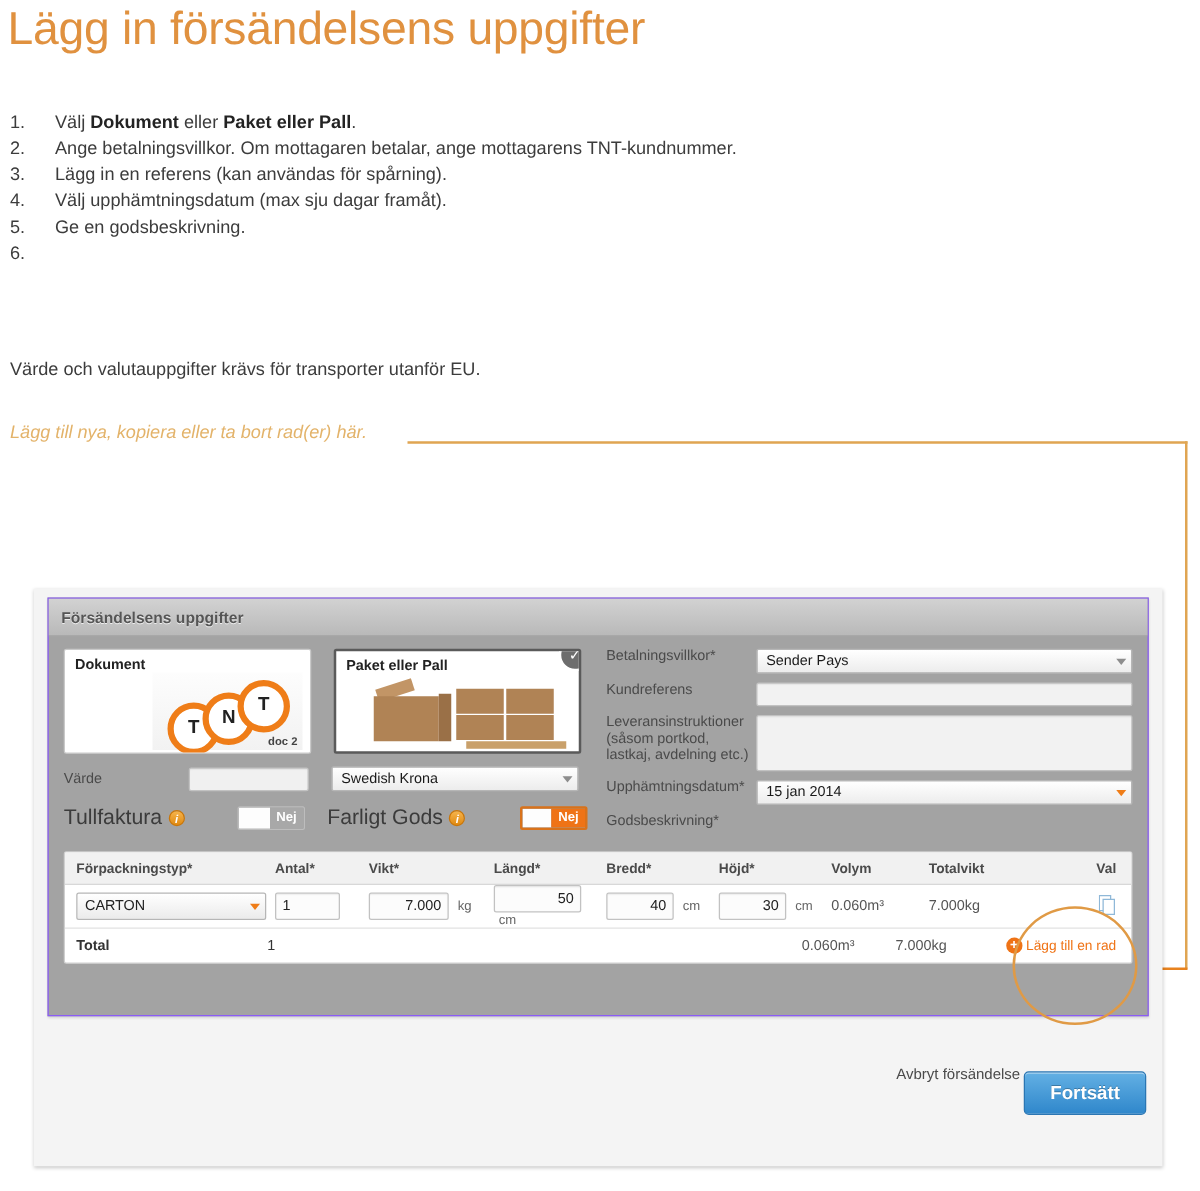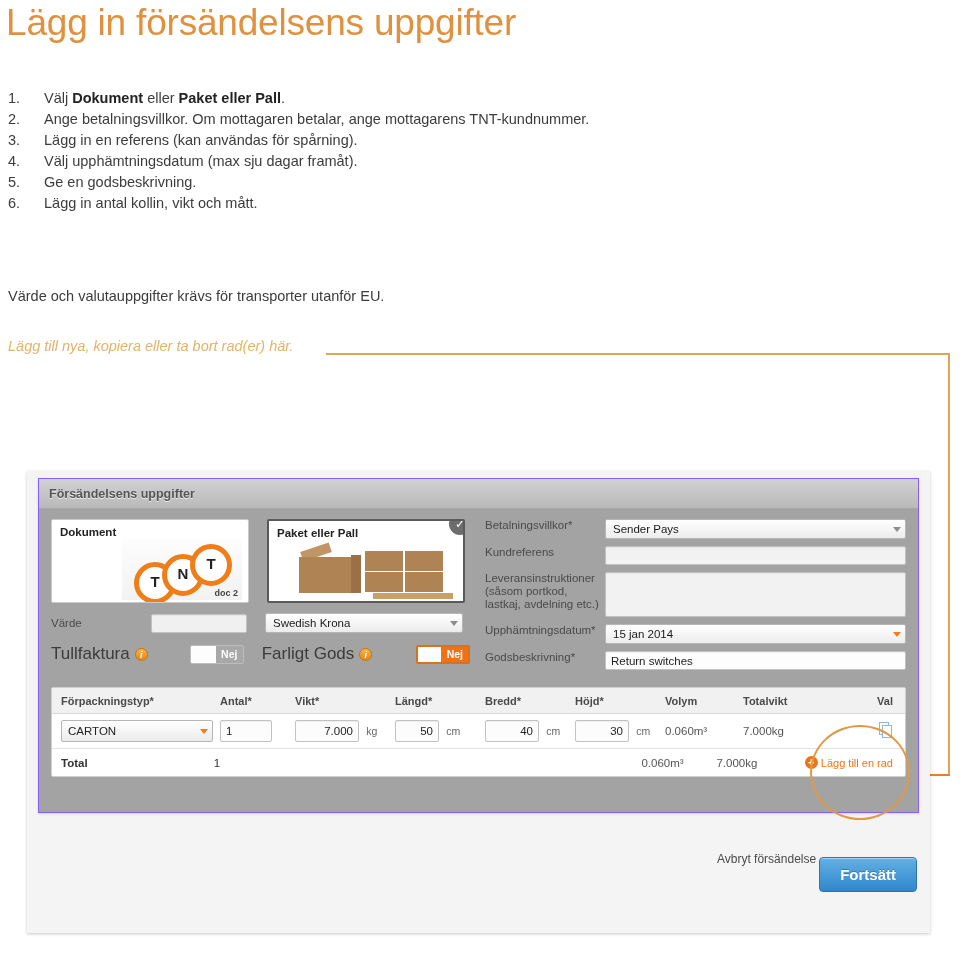--- a/index.html
+++ b/index.html
@@ -457,21 +457,20 @@
   <div class="step">
     <span class="step-num">4.</span>
     <span class="step-text">Välj upphämtningsdatum (max sju dagar framåt).</span>
   </div>
   <div class="step">
     <span class="step-num">5.</span>
     <span class="step-text">Ge en godsbeskrivning.</span>
   </div>
   <div class="step">
     <span class="step-num">6.</span>
-    <span class="step-text">Lägg in antal kollin, vikt och mått.</span>
   </div>
 </div>
 
 <div class="note">Värde och valutauppgifter krävs för transporter utanför EU.</div>
 <div class="annot-label">Lägg till nya, kopiera eller ta bort rad(er) här.</div>
 
 <div class="connector-h"></div>
 <div class="connector-v"></div>
 <div class="connector-arm"></div>
 <div class="connector-arrow"></div>
@@ -574,23 +573,20 @@
             <span class="rctl">
               <span class="select">
                 <span>15 jan 2014</span>
                 <span class="caret orange"></span>
               </span>
             </span>
           </div>
 
           <div class="rrow">
             <span class="rlbl">Godsbeskrivning*</span>
-            <span class="rctl">
-              <span class="inp">Return switches</span>
-            </span>
           </div>
         </div>
       </div>
 
       <div class="tbl">
         <div class="tbl-head">
           <span class="c-pkg">Förpackningstyp*</span>
           <span class="c-qty">Antal*</span>
           <span class="c-wt">Vikt*</span>
           <span class="c-len">Längd*</span>
@@ -609,21 +605,21 @@
             </span>
           </span>
           <span class="c-qty">
             <span class="num-inp left" style="width:52px;">1</span>
           </span>
           <span class="c-wt">
             <span class="num-inp" style="width:64px;">7.000</span>
             <span class="unit">kg</span>
           </span>
           <span class="c-len">
-            <span class="num-inp" style="width:44px;">50</span>
+            <span class="num-inp" style="width:70px;">50</span>
             <span class="unit">cm</span>
           </span>
           <span class="c-wd">
             <span class="num-inp" style="width:54px;">40</span>
             <span class="unit">cm</span>
           </span>
           <span class="c-hg">
             <span class="num-inp" style="width:54px;">30</span>
             <span class="unit">cm</span>
           </span>

